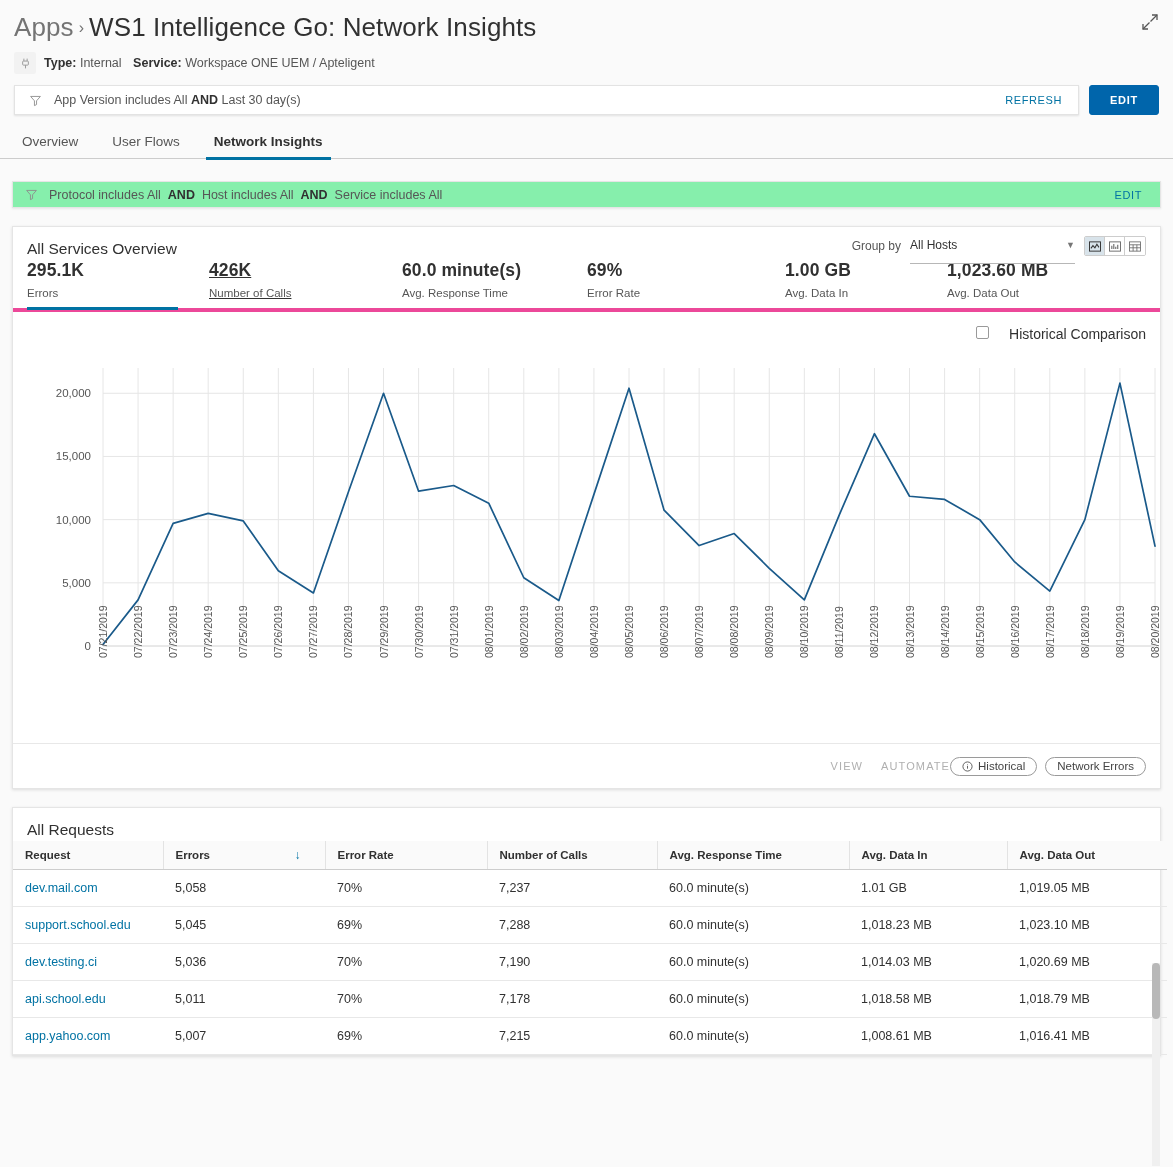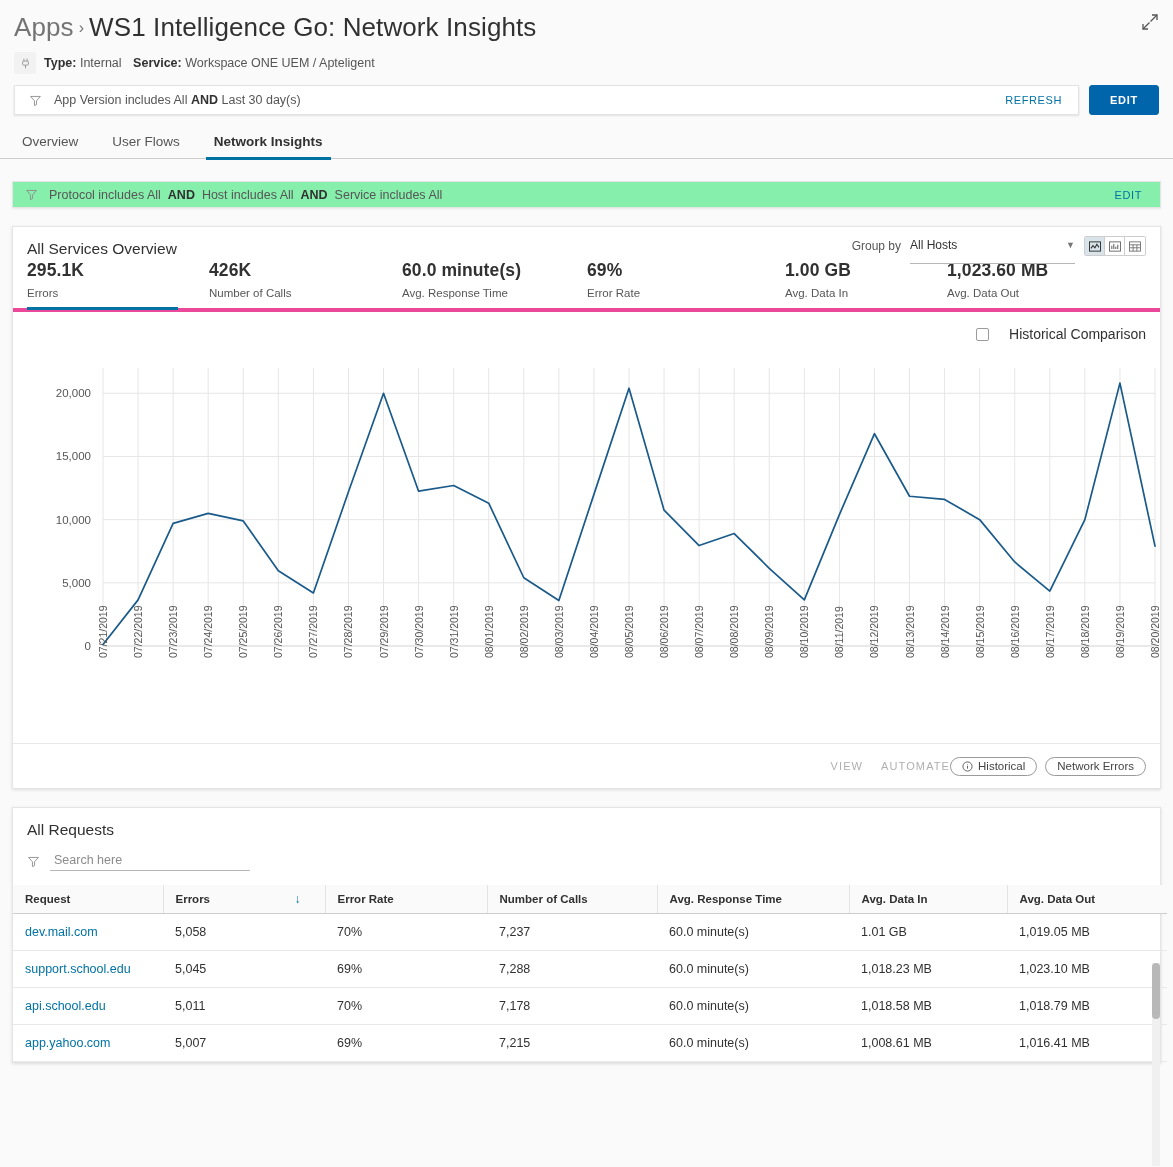--- a/index.html
+++ b/index.html
@@ -94,27 +94,27 @@
   }
   .tgl:last-child { border-right: 0; }
   .tgl.on { background: #d8e3ea; }
 
   .kpis { display: flex; padding: 0 14px; border-bottom: 4px solid #ec4899; gap: 31px; }
   .kpi { padding-bottom: 8px; border-bottom: 3px solid transparent; margin-bottom: -2px; cursor: pointer; }
   .kpi.active { border-bottom-color: #0072a3; }
   .kpi .val { font-size: 17.5px; font-weight: bold; color: #313131; letter-spacing: .1px; }
   .kpi .lbl { font-size: 11.5px; color: #565656; margin-top: 6px; }
   .kpi-0 { width: 151px; }
-  .kpi-1 { width: 162px; }
+  .kpi-1 { width: 162px; text-decoration: underline; }
   .kpi-2 { width: 154px; }
   .kpi-3 { width: 167px; }
   .kpi-4 { width: 131px; }
 
   
-  .hist-comp { display: flex; align-items: center; justify-content: flex-end; gap: 20px; padding: 14px 14px 0 14px; }
+  .hist-comp { display: flex; justify-content: flex-end; gap: 20px; padding: 14px 14px 0 14px; }
   .chk { width: 13px; height: 13px; border: 1px solid #9a9a9a; border-radius: 2px; background: #fff; cursor: pointer; }
   .hist-comp .t { font-size: 14px; color: #313131; }
 
   .chart-area { padding: 6px 0 0 0; }
 
   .card-foot {
     border-top: 1px solid #e8e8e8; height: 45px; display: flex; align-items: center;
     padding: 0 14px; justify-content: flex-end;
   }
   .foot-actions { display: flex; gap: 18px; }
@@ -393,28 +393,20 @@
       </div>
       <div class="pill">
         <span>Network Errors</span>
       </div>
     </div>
   </div>
 </div>
 
 <div class="card table-card">
   <div class="card-title">All Requests</div>
-  <div class="search-row">
-    <span>
-      <svg width="13" height="13" viewBox="0 0 16 16" fill="none" stroke="#8c8c8c" stroke-width="1.1">
-        <path d="M2 3h12l-4.7 5.4V13l-2.6 1.3V8.4z"></path>
-      </svg>
-    </span>
-    <input class="search-input" type="text" placeholder="Search here" style="">
-  </div>
 
   <table>
     <thead>
       <tr>
         <th class="col-0">Request</th>
         <th class="col-1">
           <span>Errors</span>
           <span class="sort-arrow">↓</span>
         </th>
         <th class="col-2">Error Rate</th>
@@ -437,20 +429,29 @@
         <tr>
           <td class="col-0 link">support.school.edu</td>
           <td class="col-1">5,045</td>
           <td class="col-2">69%</td>
           <td class="col-3">7,288</td>
           <td class="col-4">60.0 minute(s)</td>
           <td class="col-5">1,018.23 MB</td>
           <td class="col-6">1,023.10 MB</td>
         </tr>
         <tr>
+          <td class="col-0 link">dev.testing.ci</td>
+          <td class="col-1">5,036</td>
+          <td class="col-2">70%</td>
+          <td class="col-3">7,190</td>
+          <td class="col-4">60.0 minute(s)</td>
+          <td class="col-5">1,014.03 MB</td>
+          <td class="col-6">1,020.69 MB</td>
+        </tr>
+        <tr>
           <td class="col-0 link">api.school.edu</td>
           <td class="col-1">5,011</td>
           <td class="col-2">70%</td>
           <td class="col-3">7,178</td>
           <td class="col-4">60.0 minute(s)</td>
           <td class="col-5">1,018.58 MB</td>
           <td class="col-6">1,018.79 MB</td>
         </tr>
         <tr>
           <td class="col-0 link">app.yahoo.com</td>

